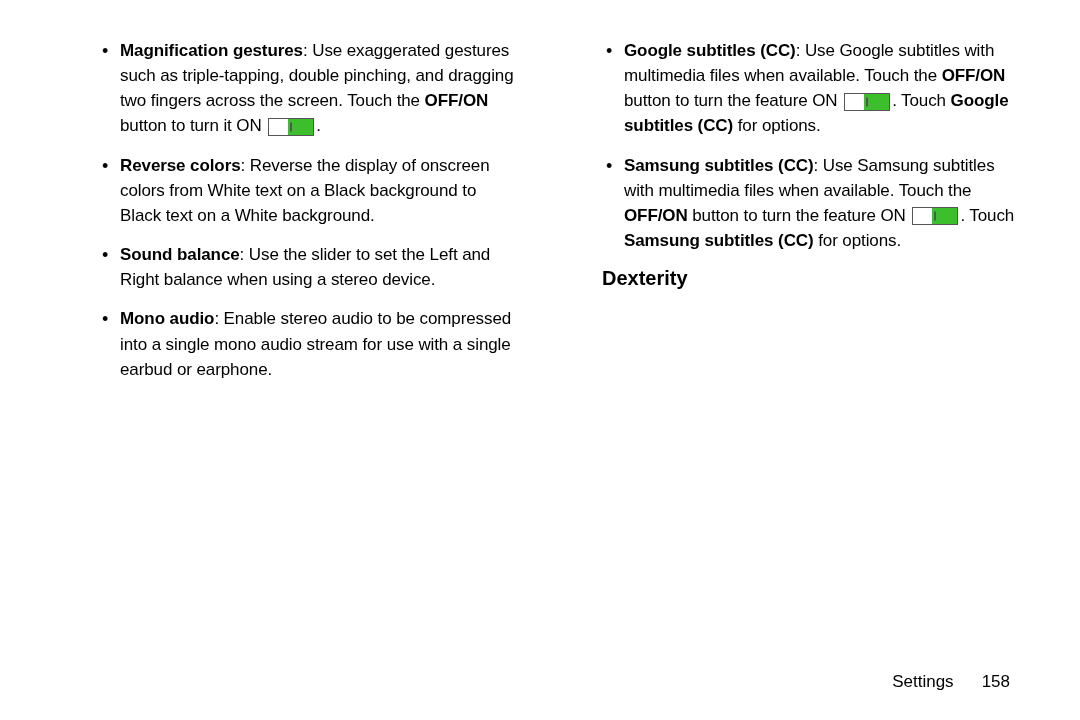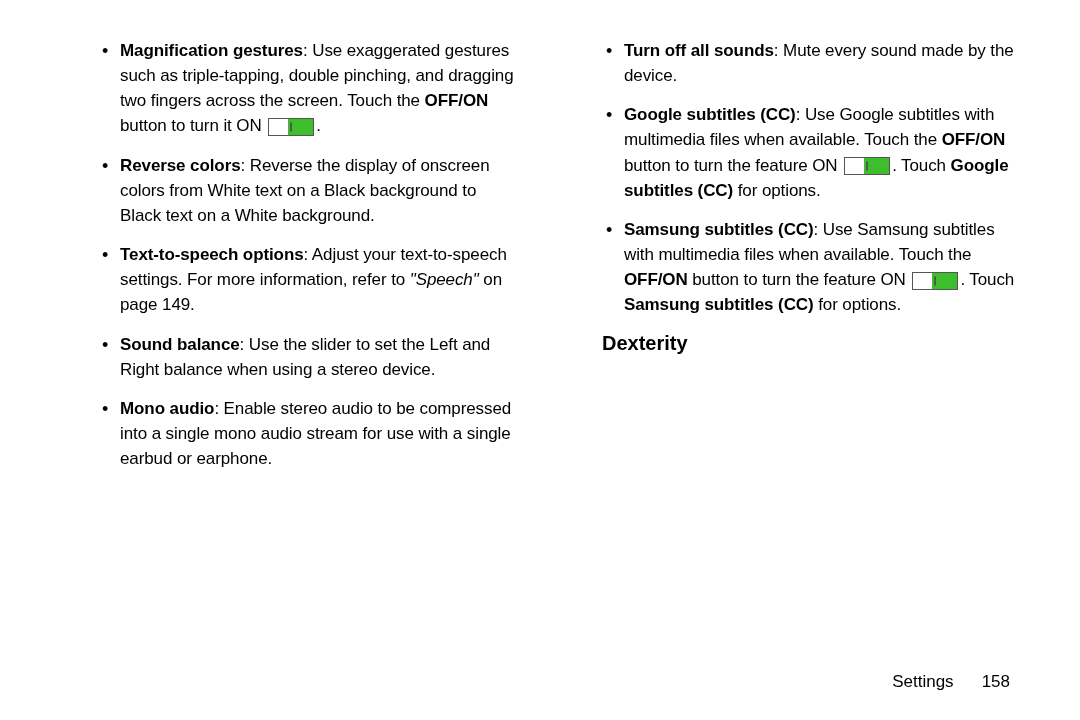--- a/index.html
+++ b/index.html
@@ -91,41 +91,35 @@
   <div class="cols">
 
     <div class="col">
       <ul class="bullets">
         <li>
           <span class="b">Magnification gestures</span><span>: Use exaggerated gestures such as triple-tapping, double pinching, and dragging two fingers across the screen. Touch the </span><span class="b">OFF/ON</span><span> button to turn it ON </span><span class="toggle on"><span class="knob"></span></span><span>.</span>
         </li>
         <li>
           <span class="b">Reverse colors</span><span>: Reverse the display of onscreen colors from White text on a Black background to Black text on a White background.</span>
         </li>
-        <li>
-          <span class="b">Text-to-speech options</span><span>: Adjust your text-to-speech settings. For more information, refer to </span><span class="i">"Speech"</span><span> on page 149.</span>
-        </li>
       </ul>
 
 
       <ul class="bullets">
         <li>
           <span class="b">Sound balance</span><span>: Use the slider to set the Left and Right balance when using a stereo device.</span>
         </li>
         <li>
           <span class="b">Mono audio</span><span>: Enable stereo audio to be compressed into a single mono audio stream for use with a single earbud or earphone.</span>
         </li>
       </ul>
     </div>
 
     <div class="col">
       <ul class="bullets">
-        <li>
-          <span class="b">Turn off all sounds</span><span>: Mute every sound made by the device.</span>
-        </li>
         <li>
           <span class="b">Google subtitles (CC)</span><span>: Use Google subtitles with multimedia files when available. Touch the </span><span class="b">OFF/ON</span><span> button to turn the feature ON </span><span class="toggle on"><span class="knob"></span></span><span>. Touch </span><span class="b">Google subtitles (CC)</span><span> for options.</span>
         </li>
         <li>
           <span class="b">Samsung subtitles (CC)</span><span>: Use Samsung subtitles with multimedia files when available. Touch the </span><span class="b">OFF/ON</span><span> button to turn the feature ON </span><span class="toggle on"><span class="knob"></span></span><span>. Touch </span><span class="b">Samsung subtitles (CC)</span><span> for options.</span>
         </li>
       </ul>
 
       <div class="section-heading">Dexterity</div>
 

